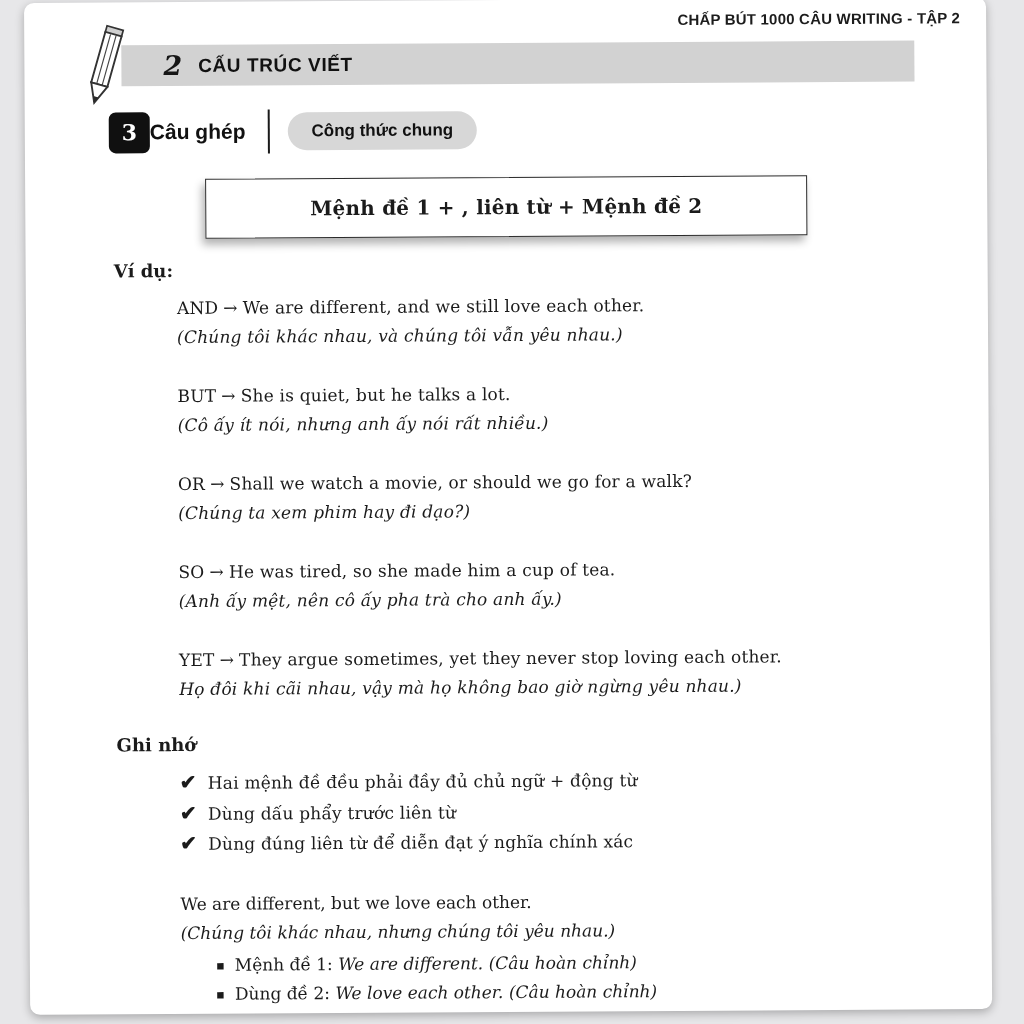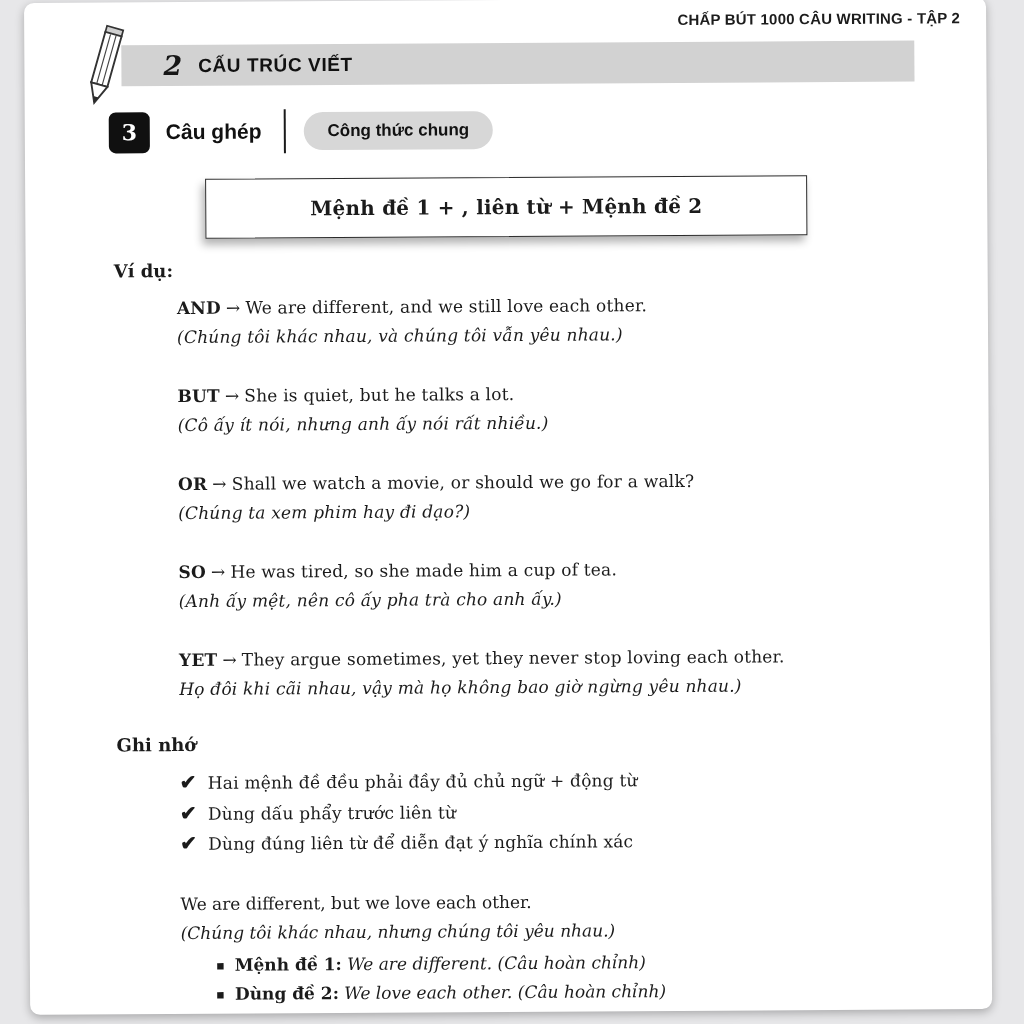--- a/index.html
+++ b/index.html
@@ -49,21 +49,21 @@
     position:absolute; left:84px; top:108px;
     display:flex; align-items:center;
   }
   .badge3 {
     width:41px; height:41px; background:#101010; border-radius:7px;
     color:#fff; display:flex; align-items:center; justify-content:center;
     font-weight:bold; font-size:22px; font-family:"DejaVu Serif", serif;
   }
   .sub-title {
     font-family:"Liberation Sans", sans-serif;
-    font-weight:bold; font-size:21px; margin-left:16px; color:#111;
+    font-weight:bold; font-size:21px; color:#111;
   }
   .vdivider {
     width:2px; height:44px; background:#1a1a1a; margin:0 18px 0 22px;
   }
   .pill {
     background:#d7d7d7; border-radius:20px; padding:9px 24px;
     font-family:"Liberation Sans", sans-serif;
     font-weight:bold; font-size:17px; color:#111;
   }
   .formula-box {
@@ -74,32 +74,32 @@
   }
   .formula-text { font-weight:bold; font-size:20px; letter-spacing:0.2px; }
   .content {
     position:absolute; left:88px; top:258px; right:36px;
     font-size:17px;
   }
   .h-block { font-weight:bold; font-size:18px; }
   .h-vidu { margin-bottom:13px; }
   .examples { margin-left:63px; }
   .example { margin-bottom:30px; line-height:29px; letter-spacing:0.2px; }
-  .conj { font-weight:bold; }
+  .conj { font-weight:normal; }
   .arrow { padding:0 5px; }
   .vi { font-style:italic; }
   .h-ghinho { margin:24px 0 13px 0; }
   .notes { margin-left:63px; }
   .note { line-height:29.5px; letter-spacing:0.2px; }
   .check { font-weight:bold; font-size:20px; margin-right:11px; }
   .summary { margin:30px 0 0 63px; line-height:29px; }
   .bullets { margin:3px 0 0 98px; }
   .bullet-line { line-height:29.5px; }
   .bullet-glyph { font-size:13px; margin-right:10px; vertical-align:1px; }
-  .bullet-label { font-weight:bold; }
+  .bullet-label { font-weight:normal; }
   .bullet-text { font-style:italic; }
 </style>
 </head>
 <body>
 
 <div class="page">
 
   <div class="header-right">CHẤP BÚT 1000 CÂU WRITING - TẬP 2</div>
 
   <div class="section-banner">

